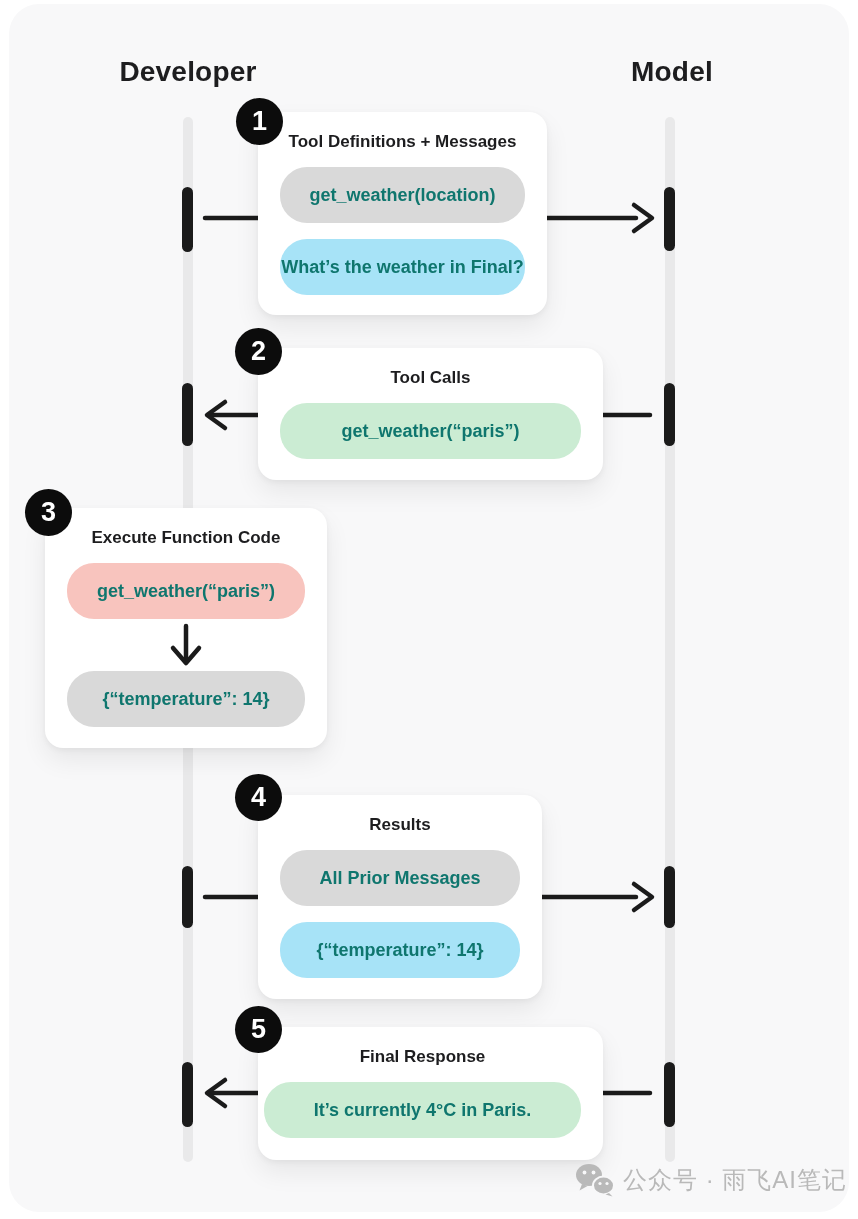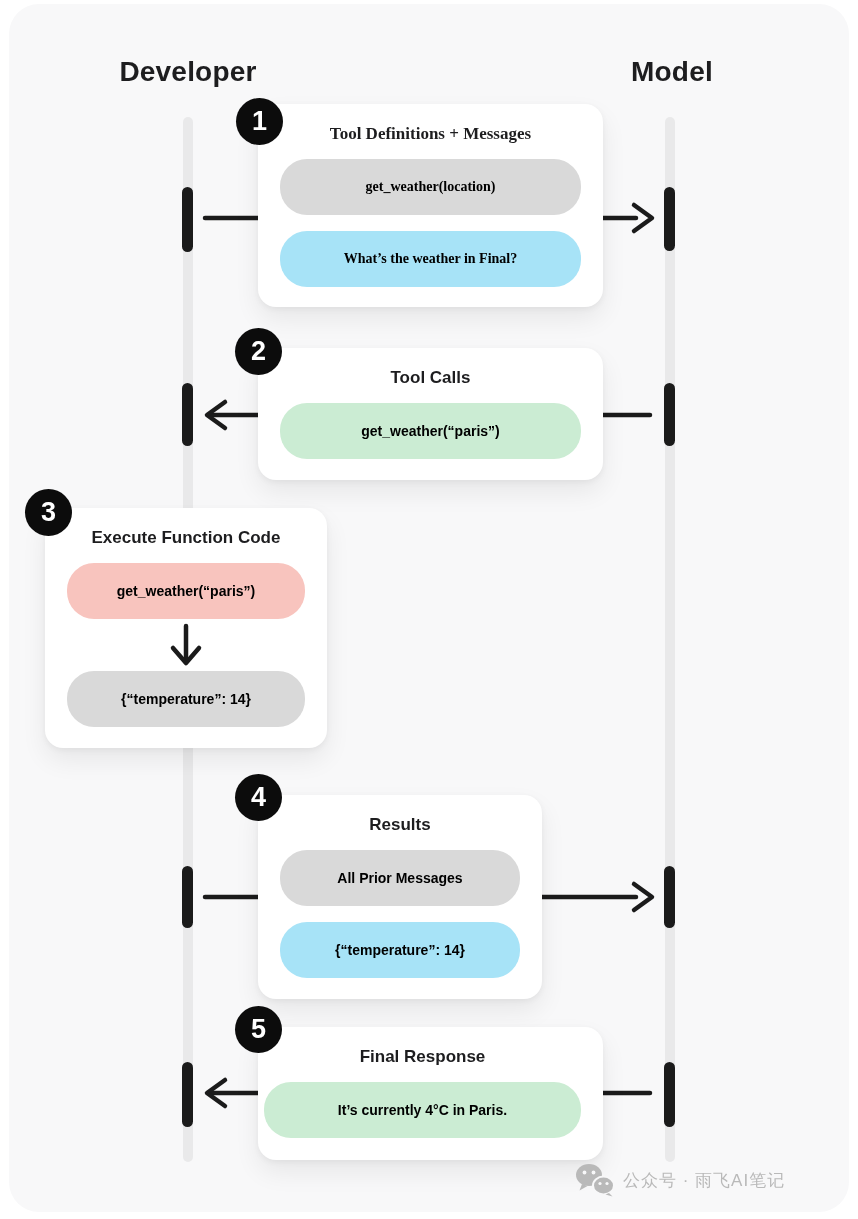--- a/index.html
+++ b/index.html
@@ -19,32 +19,32 @@
   .arrow svg{display:block;}
   .card{
     position:absolute;background:#ffffff;border-radius:18px;z-index:2;box-sizing:border-box;
     display:flex;flex-direction:column;padding:19px 22px 20px;
     box-shadow:0 12px 26px rgba(0,0,0,.07), 0 2px 6px rgba(0,0,0,.05);
   }
   .card-title{font-size:17px;line-height:22px;font-weight:bold;text-align:center;margin:0 0 14px 0;}
   .pill{
     height:56px;border-radius:27px;flex:0 0 auto;
     display:flex;align-items:center;justify-content:center;
-    font-size:14px;font-weight:bold;color:#000000;text-align:left;
+    font-size:18px;font-weight:bold;color:#0f766e;text-align:left;
   }
   .pill + .pill{margin-top:16px;}
   .badge{
     position:absolute;width:47px;height:47px;border-radius:50%;z-index:3;
     background:var(--badge-bg,#0c0c0c);color:var(--badge-fg,#ffffff);
     display:flex;align-items:center;justify-content:center;font-size:27px;font-weight:bold;
   }
   .down-arrow{align-self:center;margin:4px 0;color:var(--line,#1f1f1f);height:44px;}
   .watermark{position:absolute;left:575px;top:1163px;display:flex;align-items:center;gap:8px;color:var(--watermark,#b9b9b9);z-index:4;}
-  .watermark-text{font-size:17px;letter-spacing:1px;}
-  #card-1{left:258px;top:104px;width:345px;height:203px;font-family:Liberation Serif, serif;}
+  .watermark-text{font-size:24px;letter-spacing:1px;}
+  #card-1{left:258px;top:112px;width:289px;height:203px;}
   #card-2{left:258px;top:348px;width:345px;height:132px;}
   #card-3{left:45px; top:508px;width:282px;height:240px;}
   #card-4{left:258px;top:795px;width:284px;height:204px;}
   #card-5{left:258px;top:1027px;width:345px;height:133px;padding-left:6px;}
 </style>
 </head>
 <body>
 
 <div id="canvas">
 

